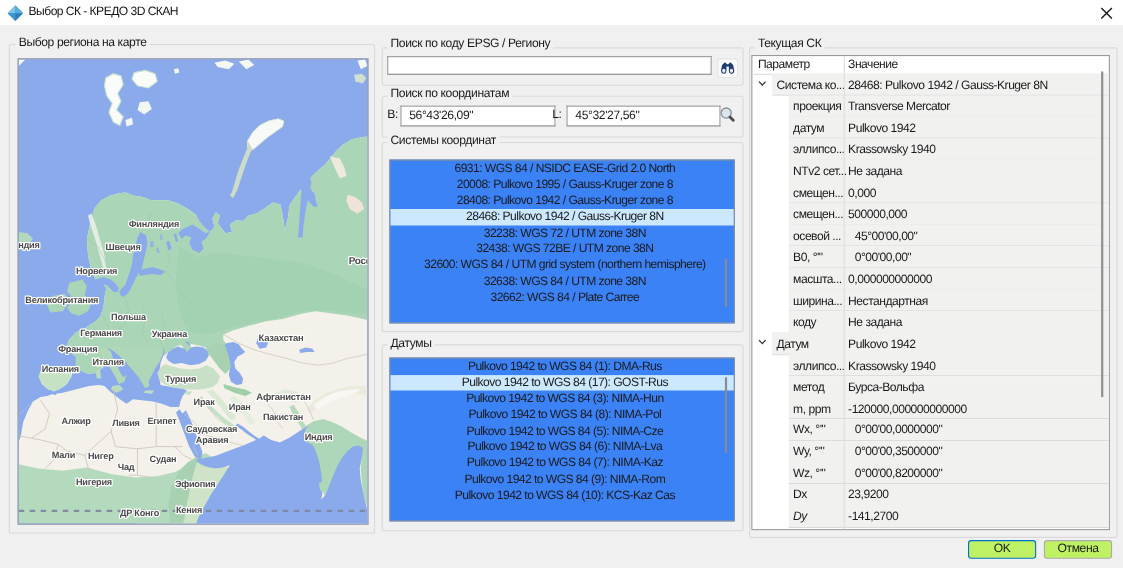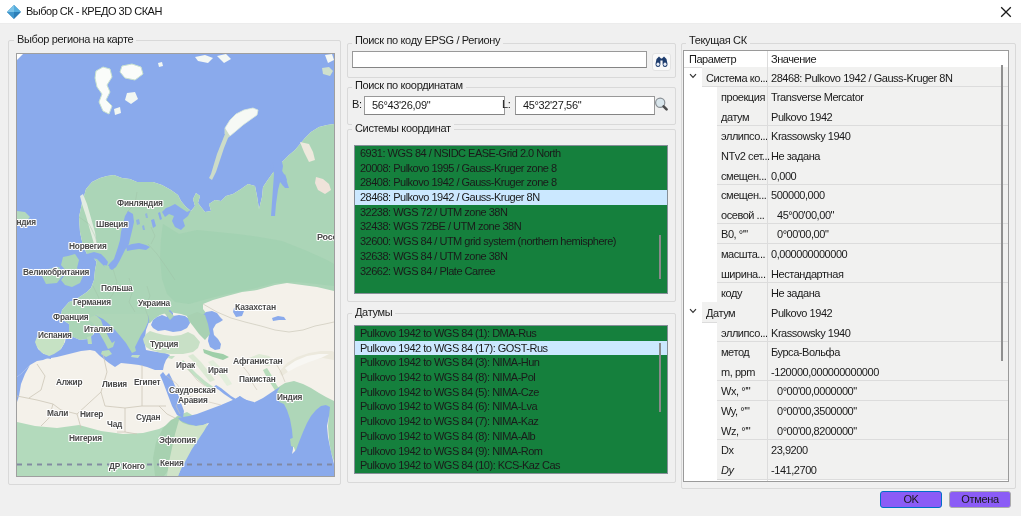--- a/index.html
+++ b/index.html
@@ -4,30 +4,30 @@
   html,body{margin:0;padding:0;}
   body{width:1021px;height:516px;background:#f0f0f0;position:relative;overflow:hidden;
        font-family:"Liberation Sans",sans-serif;font-size:11px;letter-spacing:-0.35px;color:#1a1a1a;
        -webkit-font-smoothing:antialiased;}
   .abs{position:absolute;}
   #titlebar{left:0;top:0;width:1021px;height:23px;background:#fff;border-bottom:1px solid #ececec;}
   #title-text{left:26px;top:5px;font-size:11px;letter-spacing:-0.5px;color:#141414;}
   .grp{border:1px solid #d9d9d9;border-radius:2px;}
   .grp-label{background:#f0f0f0;padding:0 3px;font-size:11px;letter-spacing:-0.35px;color:#1a1a1a;white-space:nowrap;}
   .inp{background:#fff;border:1px solid #999;border-bottom-color:#848484;}
-  .lst{background:#15803d;border:1px solid #868f98;}
+  .lst{background:#3b82f6;border:1px solid #868f98;text-align:center;}
   .li{height:14.7px;line-height:14.7px;padding-left:5px;white-space:nowrap;overflow:hidden;font-size:11px;letter-spacing:-0.5px;}
   .sel{background:#cbe8ff;}
   .thumb{position:absolute;width:2.5px;background:#8a8a8a;}
   
   #tbl{left:683px;top:50px;width:324px;height:430px;background:#fff;border:1px solid #9a9a9a;}
   .cellband{position:absolute;background:#f1f1f0;}
   .rowsep{position:absolute;height:1px;background:#dcdcdc;}
   .ptext{position:absolute;white-space:nowrap;font-size:11px;letter-spacing:-0.45px;}
-  .btn{position:absolute;width:60px;height:15px;border-radius:3px;background:#8b5cf6;
+  .btn{position:absolute;width:60px;height:15px;border-radius:3px;background:#bef264;
        text-align:center;line-height:15px;font-size:11px;}
 </style></head>
 <body>
 <div class="abs" id="titlebar"></div>
 <svg class="abs" style="left:6px;top:4px" width="16" height="16" viewBox="0 0 16 16">
   <polygon points="8,1 15,8 8,15 1,8" fill="#2c7fb8"></polygon>
   <polygon points="8,1 15,8 8,8" fill="#55aede"></polygon>
   <polygon points="8,1 1,8 8,8" fill="#7cc4e8"></polygon>
   <polygon points="1,8 8,15 8,8" fill="#3f96cc"></polygon>
 </svg>
@@ -299,21 +299,20 @@
 <div class="abs grp" style="left:347px;top:313px;width:327px;height:168px;"></div>
 <div class="abs grp-label" style="left:352px;top:306px;">Датумы</div>
 <div class="abs lst" style="left:354px;top:325px;width:312px;height:147px;">
   <div class="li">Pulkovo 1942 to WGS 84 (1): DMA-Rus</div>
   <div class="li sel">Pulkovo 1942 to WGS 84 (17): GOST-Rus</div>
   <div class="li">Pulkovo 1942 to WGS 84 (3): NIMA-Hun</div>
   <div class="li">Pulkovo 1942 to WGS 84 (8): NIMA-Pol</div>
   <div class="li">Pulkovo 1942 to WGS 84 (5): NIMA-Cze</div>
   <div class="li">Pulkovo 1942 to WGS 84 (6): NIMA-Lva</div>
   <div class="li">Pulkovo 1942 to WGS 84 (7): NIMA-Kaz</div>
-  <div class="li">Pulkovo 1942 to WGS 84 (8): NIMA-Alb</div>
   <div class="li">Pulkovo 1942 to WGS 84 (9): NIMA-Rom</div>
   <div class="li">Pulkovo 1942 to WGS 84 (10): KCS-Kaz Cas</div>
   <div class="thumb" style="right:6px;top:17px;height:69px;"></div>
 </div>
 
 <div class="abs grp" style="left:681px;top:43px;width:333px;height:444px;"></div>
 <div class="abs grp-label" style="left:686px;top:34px;">Текущая СК</div>
 <div class="abs" id="tbl">
     <div class="ptext" style="left:5px;top:1px;line-height:14px;">Параметр</div>
     <div class="ptext" style="left:87px;top:1px;line-height:14px;">Значение</div>

